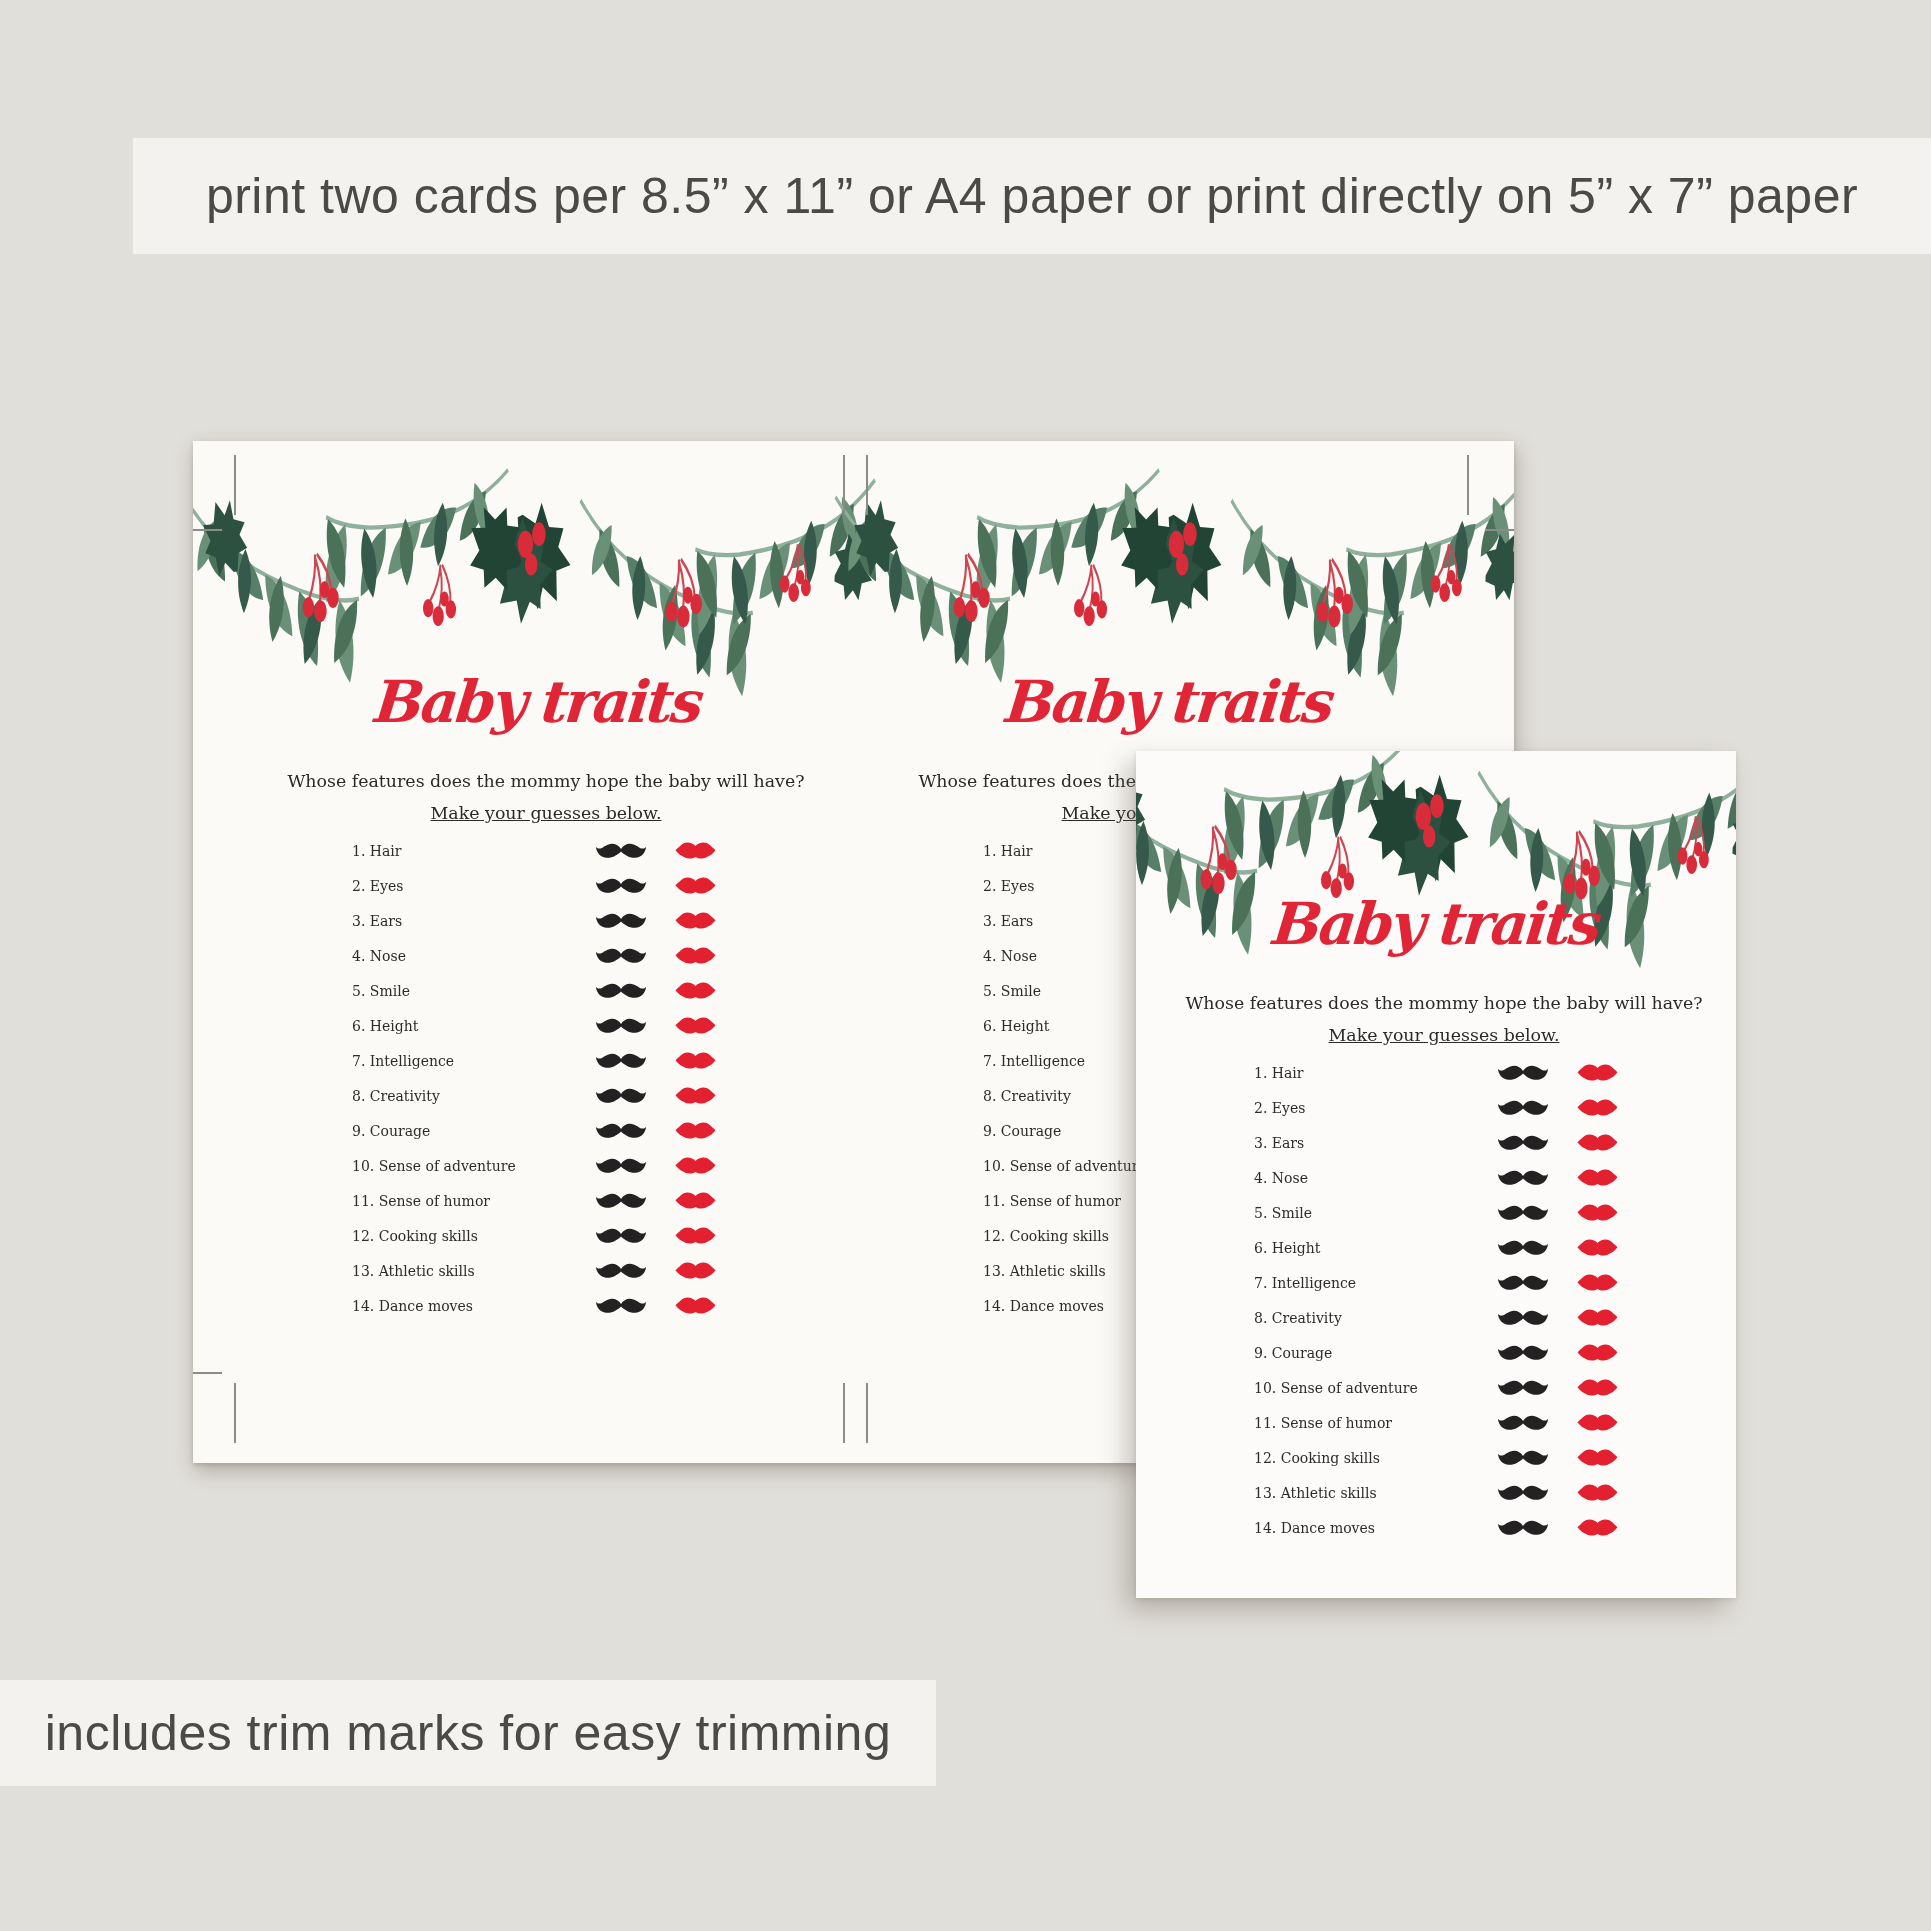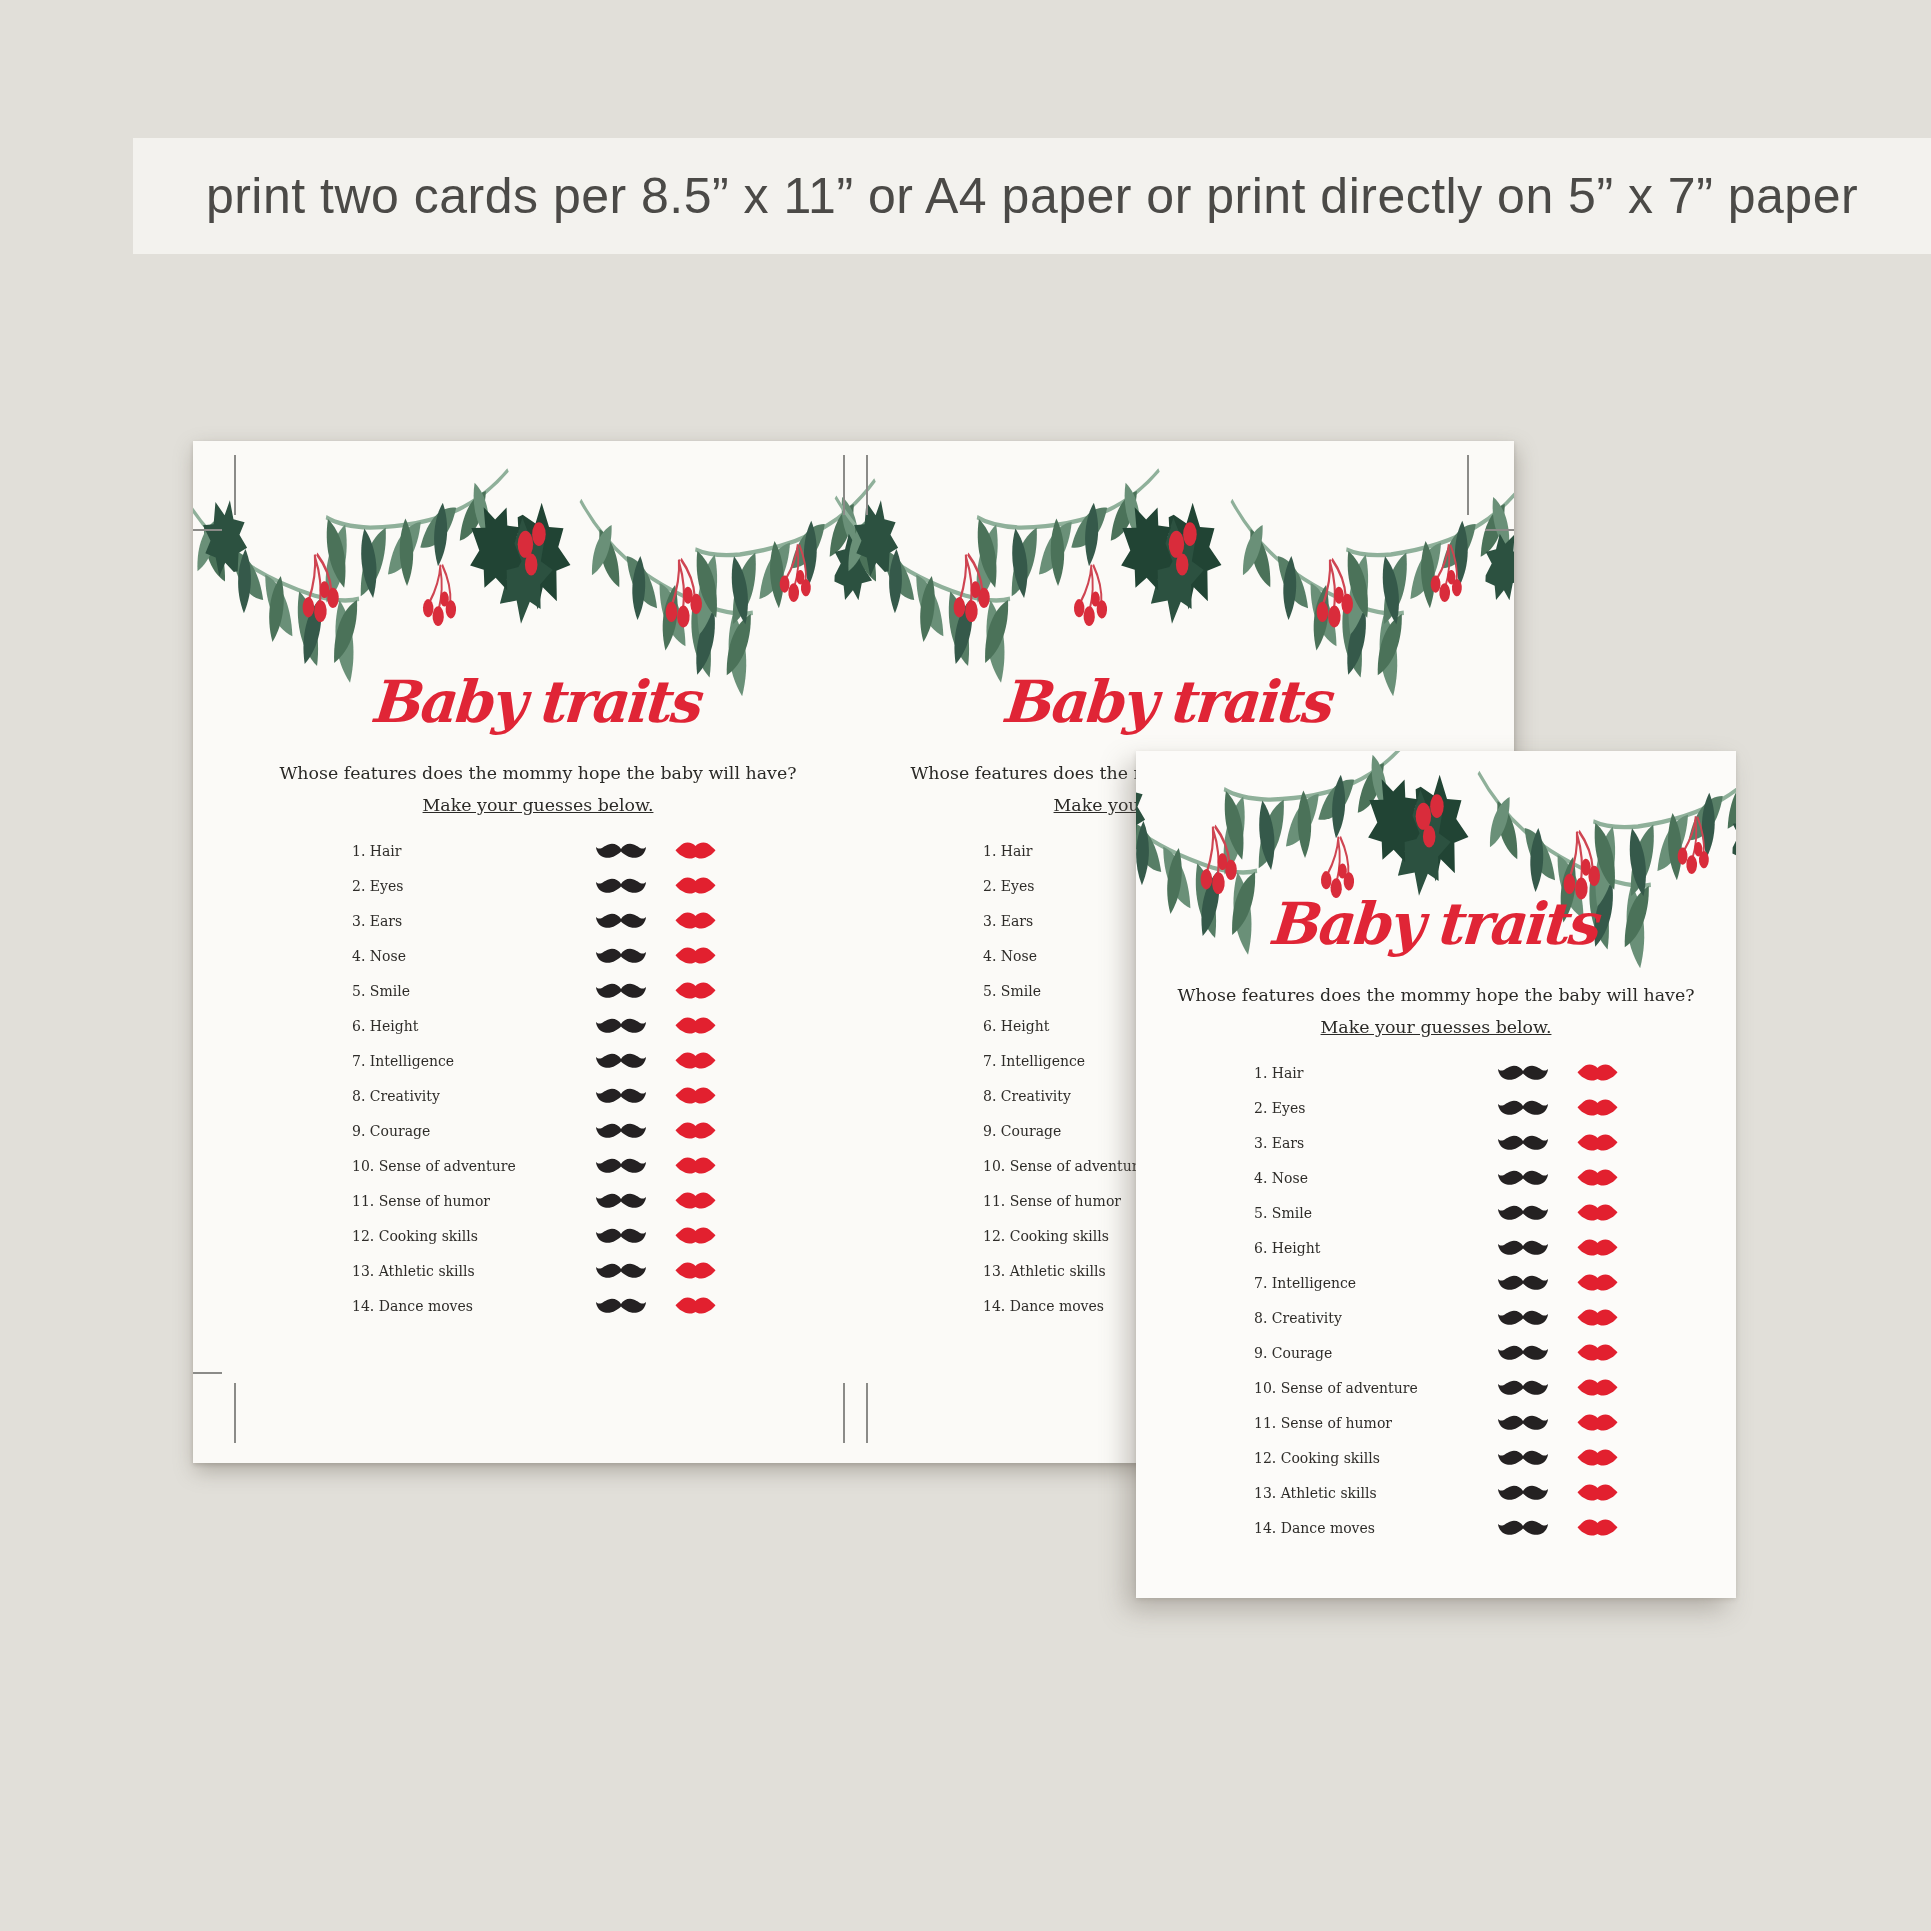--- a/index.html
+++ b/index.html
@@ -43,21 +43,21 @@
   .single-card .cardbox{left:0;width:600px;}
 
   .card-title{
     position:absolute;left:0;width:100%;margin:0;
     top:calc(var(--t) + 128px);height:91px;line-height:91px;
     text-align:center;color:#e02536;
     font-family:"DejaVu Serif", serif;font-style:italic;font-weight:700;
     font-size:58px;letter-spacing:-2.9px;transform:skewX(-6deg);
   }
   .sub{
-    position:absolute;left:0;width:100%;margin:0;text-align:center;
+    position:absolute;left:0;width:100%;margin:8px;text-align:center;
     font-family:"DejaVu Serif", serif;font-size:17.4px;color:#2b2a27;
     height:33px;line-height:33px;
   }
   .sub1{top:calc(var(--t) + 228px);}
   .sub2{top:calc(var(--t) + 260px);text-decoration:underline;}
 
   .rows{position:absolute;left:0;width:100%;top:calc(var(--t) + 304px);}
   .row{position:relative;height:35px;}
   .lbl{
     position:absolute;left:118px;top:50%;transform:translateY(-50%);
@@ -603,15 +603,18 @@
               <use href="#mustache" fill="#242122"></use>
             </svg>
             <svg class="lps" viewBox="0 0 46 20">
               <use href="#lips" fill="#e2202f"></use>
             </svg>
           </div>
         </div>
     </div>
   </div>
 
+  <div class="banner banner-bottom">
+    <span>includes trim marks for easy trimming</span>
+  </div>
 
 </div>
 
 
 </body></html>

